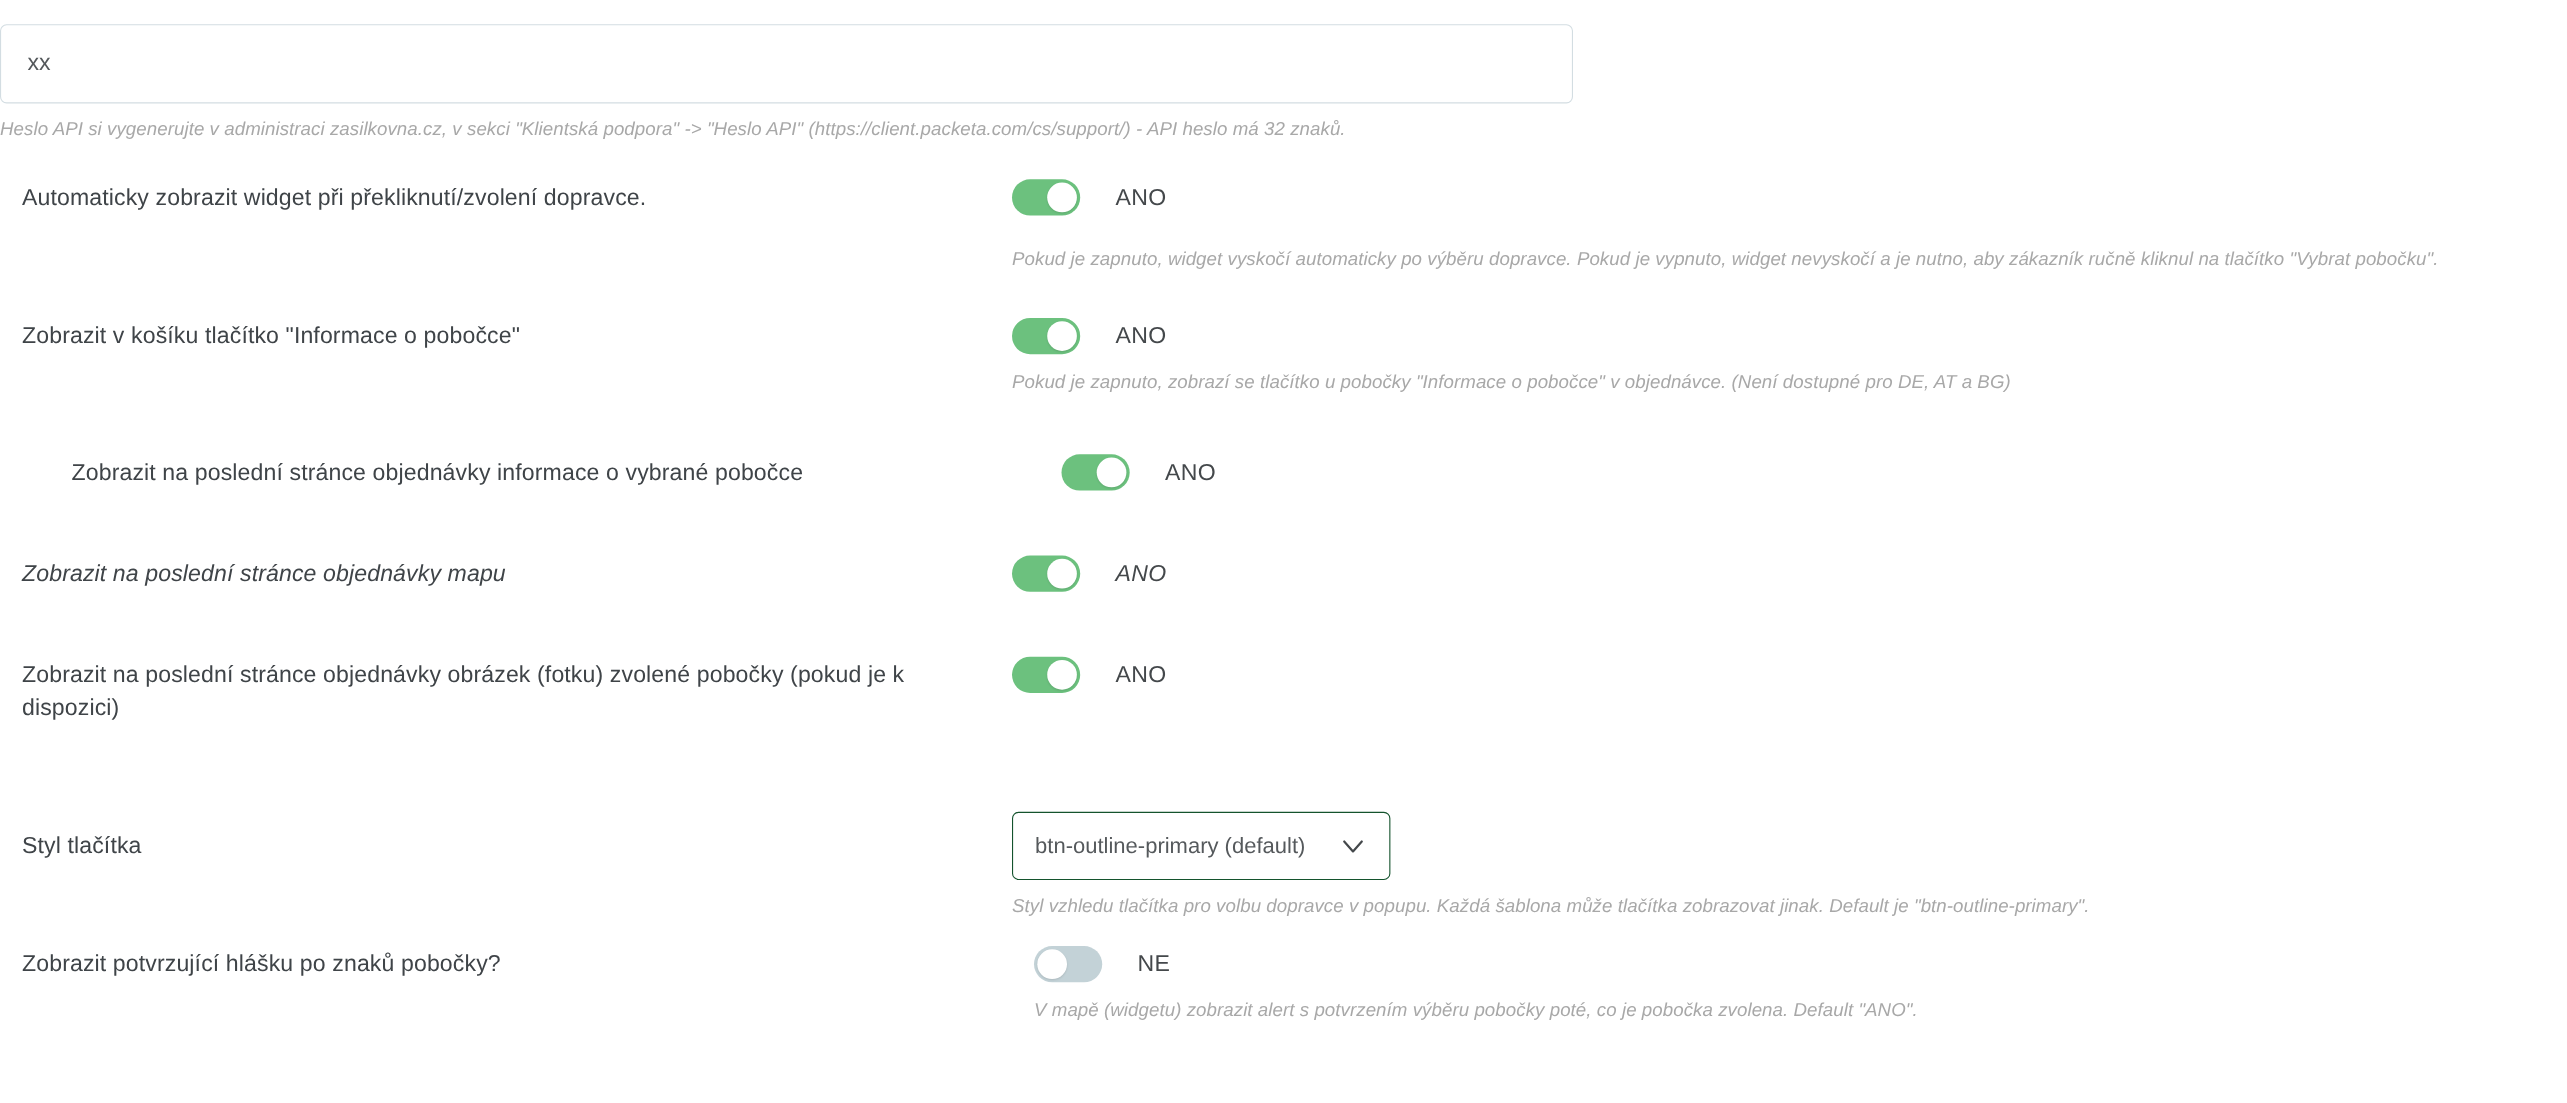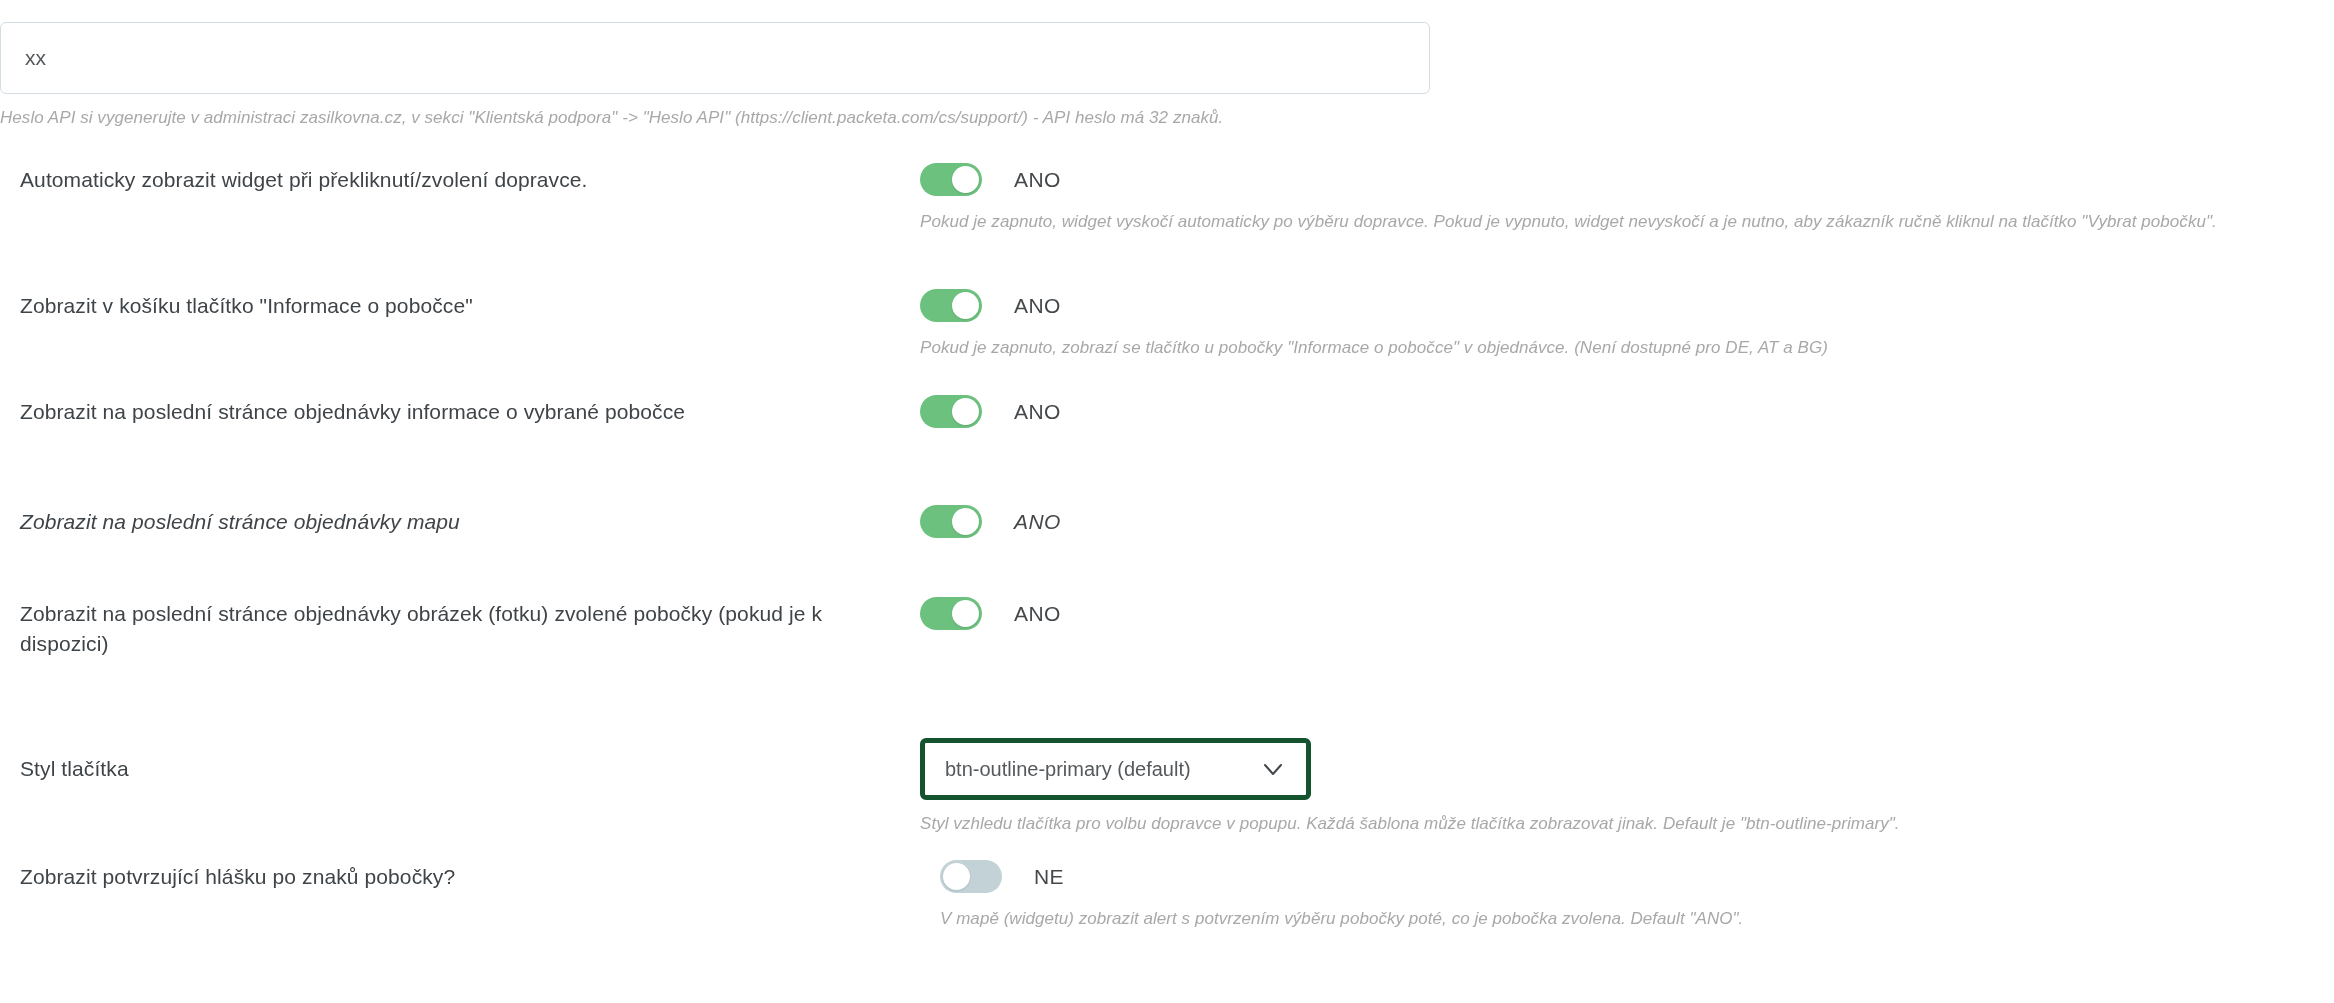--- a/index.html
+++ b/index.html
@@ -111,23 +111,23 @@
   }
   .toggle-text {
     font-size: 21px;
     color: #44484b;
     letter-spacing: .4px;
   }
 
   
   .select-box {
     position: relative;
-    width: 391px;
+    width: 344px;
     height: 62px;
-    border: 5px solid #14532d;
+    border: 1px solid #14532d;
     border-radius: 6px;
     background: #ffffff;
     display: flex;
     align-items: center;
     padding: 0 20px;
     cursor: pointer;
   }
   .select-value {
     font-size: 20px;
     color: #55595c;
@@ -159,40 +159,40 @@
     <div class="label-col">
       <div class="field-label" style="margin-top:2px;">Automaticky zobrazit widget při překliknutí/zvolení dopravce.</div>
     </div>
     <div class="field-col">
       <div class="toggle-wrap">
         <div class="toggle">
           <div class="knob"></div>
         </div>
         <span class="toggle-text">ANO</span>
       </div>
-      <div class="help-text" style="margin-top:14px;">Pokud je zapnuto, widget vyskočí automaticky po výběru dopravce. Pokud je vypnuto, widget nevyskočí a je nutno, aby zákazník ručně kliknul na tlačítko "Vybrat pobočku".</div>
+      <div class="help-text" style="margin-top:28px;">Pokud je zapnuto, widget vyskočí automaticky po výběru dopravce. Pokud je vypnuto, widget nevyskočí a je nutno, aby zákazník ručně kliknul na tlačítko "Vybrat pobočku".</div>
     </div>
   </div>
 
   <div class="form-row" style="top:289px;">
     <div class="label-col">
       <div class="field-label" style="margin-top:2px;">Zobrazit v košíku tlačítko "Informace o pobočce"</div>
     </div>
     <div class="field-col">
       <div class="toggle-wrap">
         <div class="toggle">
           <div class="knob"></div>
         </div>
         <span class="toggle-text">ANO</span>
       </div>
       <div class="help-text" style="margin-top:14px;">Pokud je zapnuto, zobrazí se tlačítko u pobočky "Informace o pobočce" v objednávce. (Není dostupné pro DE, AT a BG)</div>
     </div>
   </div>
 
-  <div class="form-row" style="top:395px;">
+  <div class="form-row" style="top:413px;padding-left:45px;">
     <div class="label-col">
       <div class="field-label" style="margin-top:2px;">Zobrazit na poslední stránce objednávky informace o vybrané pobočce</div>
     </div>
     <div class="field-col">
       <div class="toggle-wrap">
         <div class="toggle">
           <div class="knob"></div>
         </div>
         <span class="toggle-text">ANO</span>
       </div>

